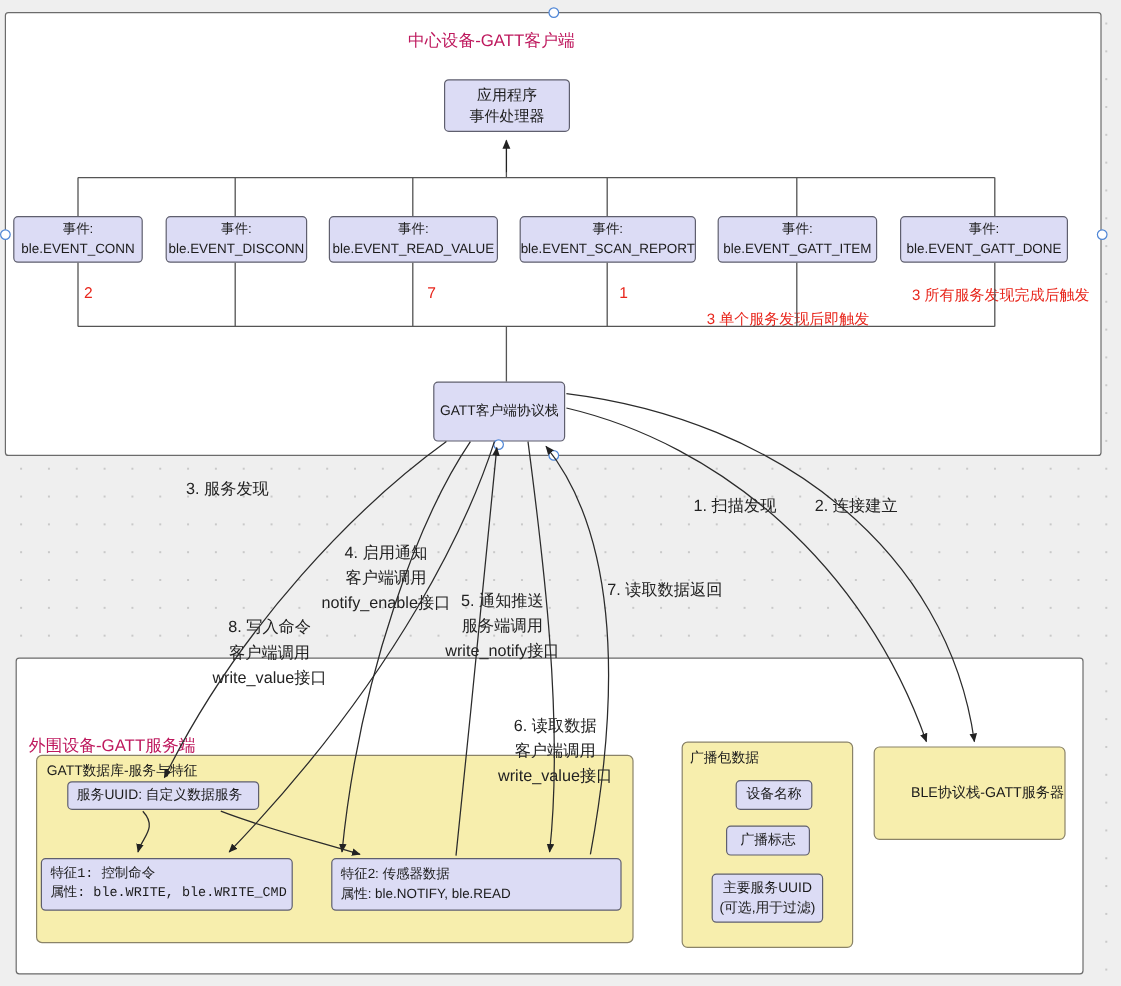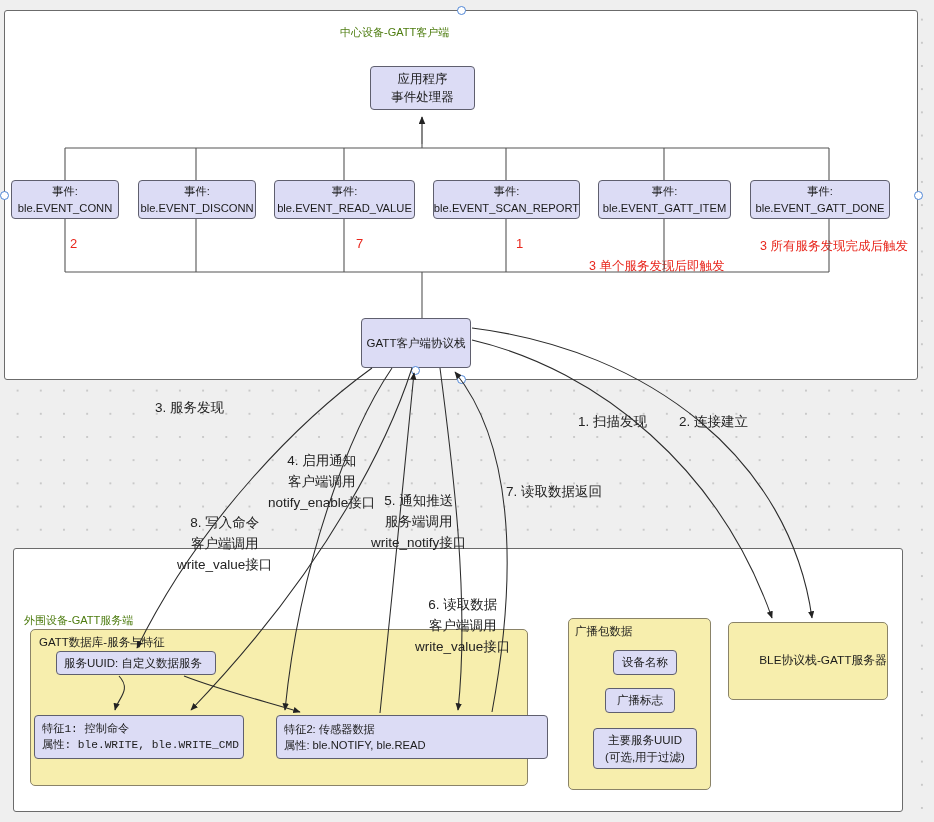--- a/index.html
+++ b/index.html
@@ -23,22 +23,22 @@
     background:#ffffff;
     border:1.2px solid #6b6b6b;
     border-radius:3px;
     box-sizing:border-box;
   }
   #top-container{left:4px;top:10px;width:914px;height:370px;}
   #bottom-container{left:13px;top:548px;width:890px;height:264px;}
 
   .title-text{
     position:absolute;
-    font-size:11px;
-    color:#4d7c0f;
+    font-size:14px;
+    color:#be185d;
     white-space:nowrap;
   }
   .node{
     position:absolute;
     box-sizing:border-box;
     background:#dcdcf5;
     border:1.1px solid #5f5f6e;
     border-radius:4px;
     color:#1b1b1b;
     display:flex;
@@ -155,35 +155,35 @@
 <div class="group-label" style="left:39px;top:635px;">GATT数据库-服务与特征</div>
 
 <div class="node node-left" style="left:56px;top:651px;width:160px;height:24px;font-size:11.5px;justify-content:center;">
   <span class="ln">服务UUID: 自定义数据服务</span>
 </div>
 
 <div class="node node-left" style="left:34px;top:715px;width:210px;height:44px;font-size:11.2px;font-family:Liberation Mono, monospace;">
   <span class="ln">特征1: 控制命令</span>
   <span class="ln">属性: ble.WRITE, ble.WRITE_CMD</span>
 </div>
-<div class="node node-left" style="left:276px;top:715px;width:272px;height:44px;font-size:11.2px;">
+<div class="node node-left" style="left:276px;top:715px;width:242px;height:44px;font-size:11.2px;">
   <span class="ln">特征2: 传感器数据</span>
   <span class="ln">属性: ble.NOTIFY, ble.READ</span>
 </div>
 
 <div class="yellow-group" style="left:568px;top:618px;width:143px;height:172px;"></div>
 <div class="group-label" style="left:575px;top:624px;">广播包数据</div>
 
 <div class="node" style="left:613px;top:650px;width:64px;height:25px;font-size:11.5px;">
   <span class="ln">设备名称</span>
 </div>
 <div class="node" style="left:605px;top:688px;width:70px;height:25px;font-size:11.5px;">
   <span class="ln">广播标志</span>
 </div>
-<div class="node" style="left:593px;top:728px;width:104px;height:41px;font-size:11.5px;">
+<div class="node" style="left:593px;top:728px;width:93px;height:41px;font-size:11.5px;">
   <span class="ln">主要服务UUID</span>
   <span class="ln">(可选,用于过滤)</span>
 </div>
 
 <div class="yellow-group" style="left:728px;top:622px;width:160px;height:78px;display:flex;align-items:center;justify-content:center;">
   <span style="font-size:11.8px;color:#1b1b1b;white-space:nowrap;">BLE协议栈-GATT服务器</span>
 </div>
 
 <div class="edge-label" style="left:155px;top:398px;">
   <div>3. 服务发现</div>

